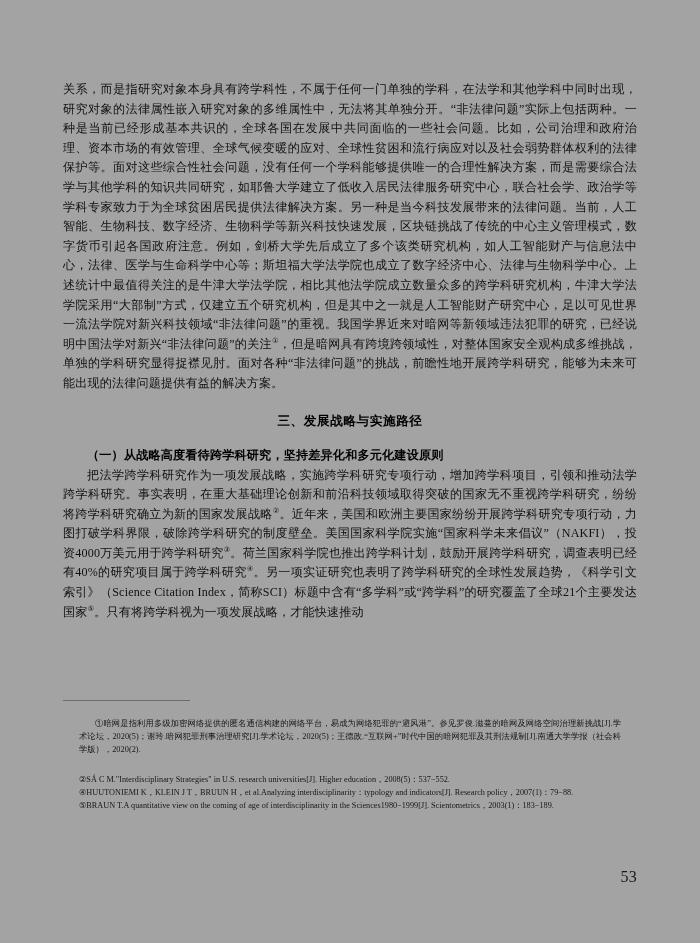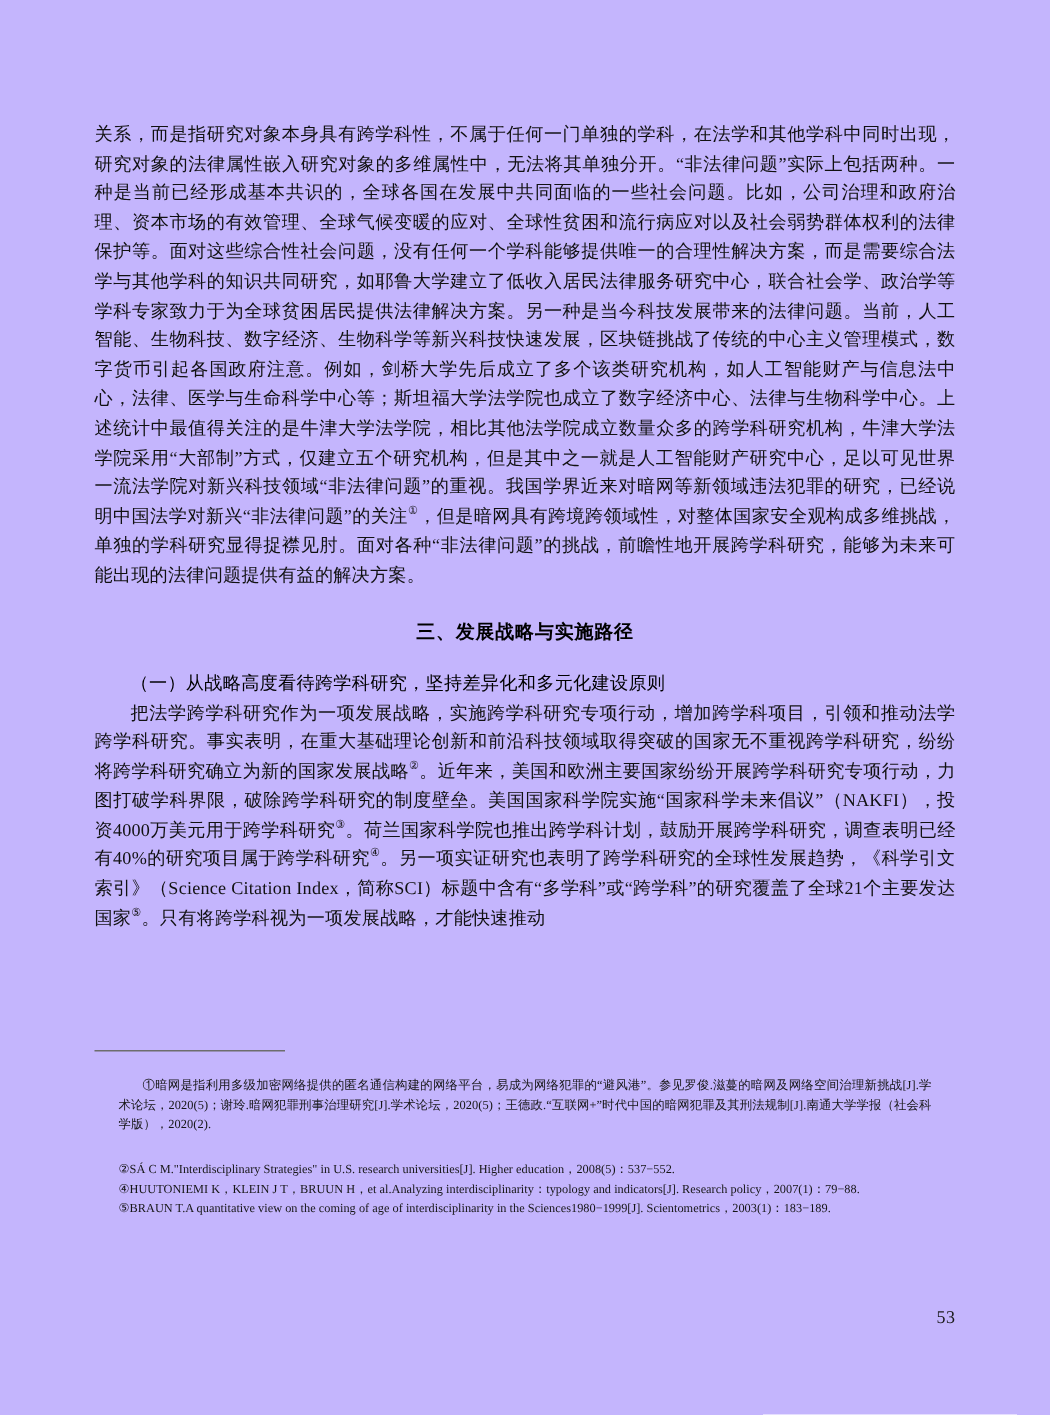--- a/index.html
+++ b/index.html
@@ -8,21 +8,21 @@
     background: #ffffff;
   }
   body {
     font-family: "Liberation Serif", "DejaVu Serif", serif;
     color: #000000;
   }
   .page {
     position: relative;
     width: 700px;
     height: 943px;
-    background: #c4b5fd;
+    background: #a3a3a3;
     overflow: hidden;
     box-sizing: border-box;
   }
   .content {
     position: absolute;
     left: 63px;
     top: 80px;
     width: 574px;
   }
   
@@ -46,21 +46,21 @@
     font-size: 12.6px;
     text-align: center;
     margin: 0;
     padding: 19px 0 14px 0;
     letter-spacing: 0.6px;
     color: #000;
   }
   
   .sub-heading {
     font-family: "DejaVu Sans", "Liberation Sans", sans-serif;
-    font-weight: normal;
+    font-weight: bold;
     font-size: 12.1px;
     margin: 0;
     padding: 3px 0 2px 0;
     text-indent: 24px;
     letter-spacing: 0.2px;
     color: #000;
   }
   
   .footnotes {
     position: absolute;
@@ -91,21 +91,21 @@
     margin: 0;
     text-indent: 16px;
     letter-spacing: 0.02px;
     color: #161616;
   }
   
   .page-number {
     position: absolute;
     right: 63px;
     bottom: 57px;
-    font-size: 12px;
+    font-size: 16px;
     color: #1a1a1a;
     letter-spacing: 0.3px;
   }
   sup.fnref {
     font-size: 7.4px;
     vertical-align: super;
     line-height: 0;
   }
 </style>
 </head>

